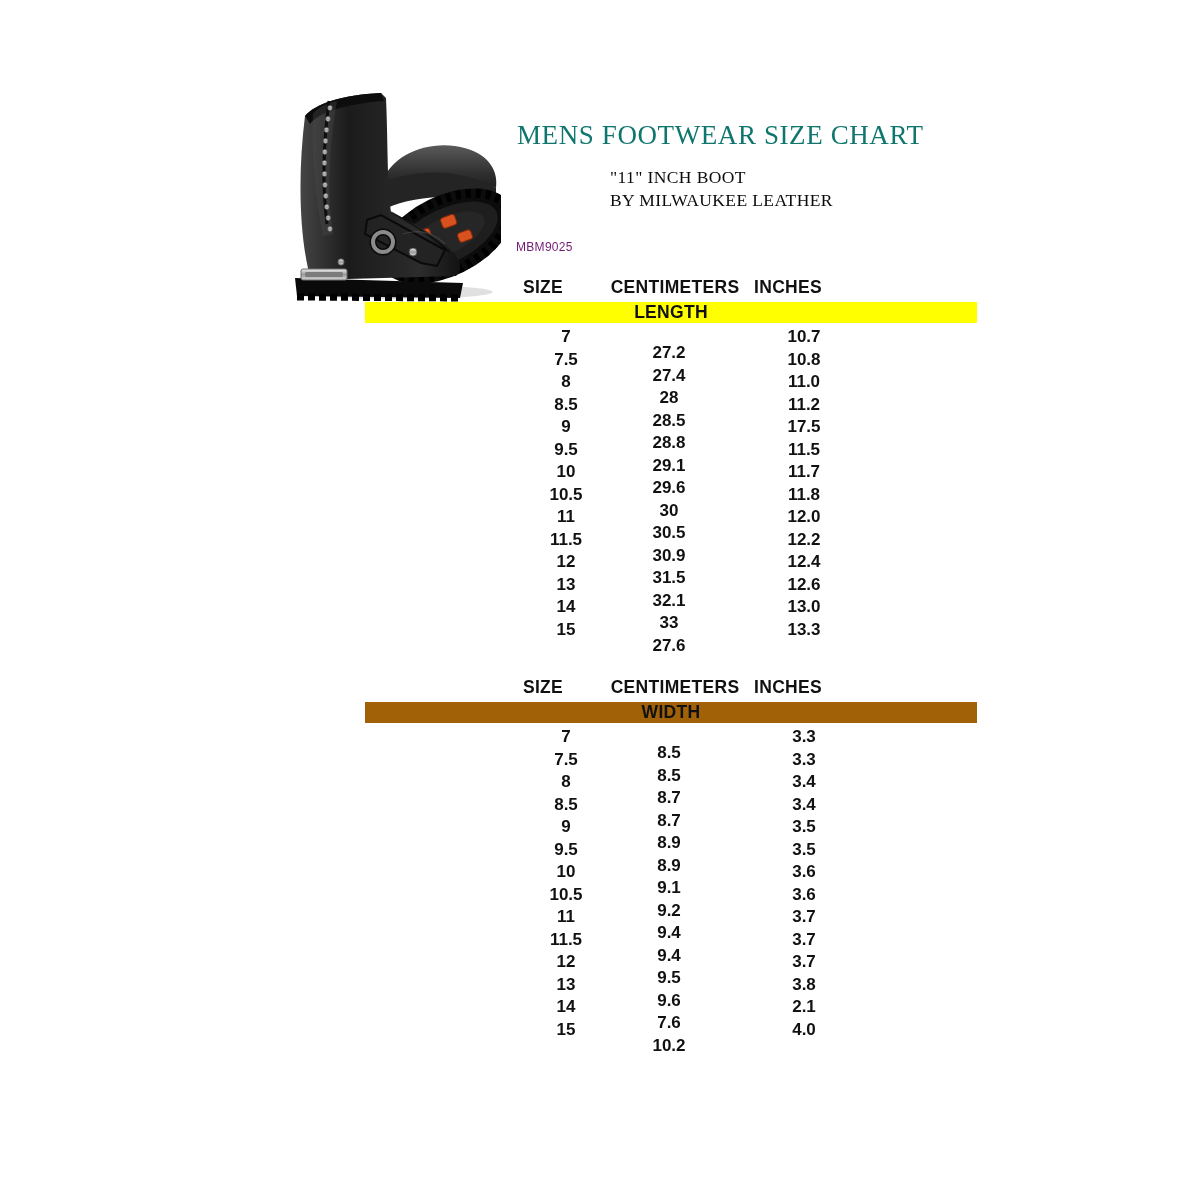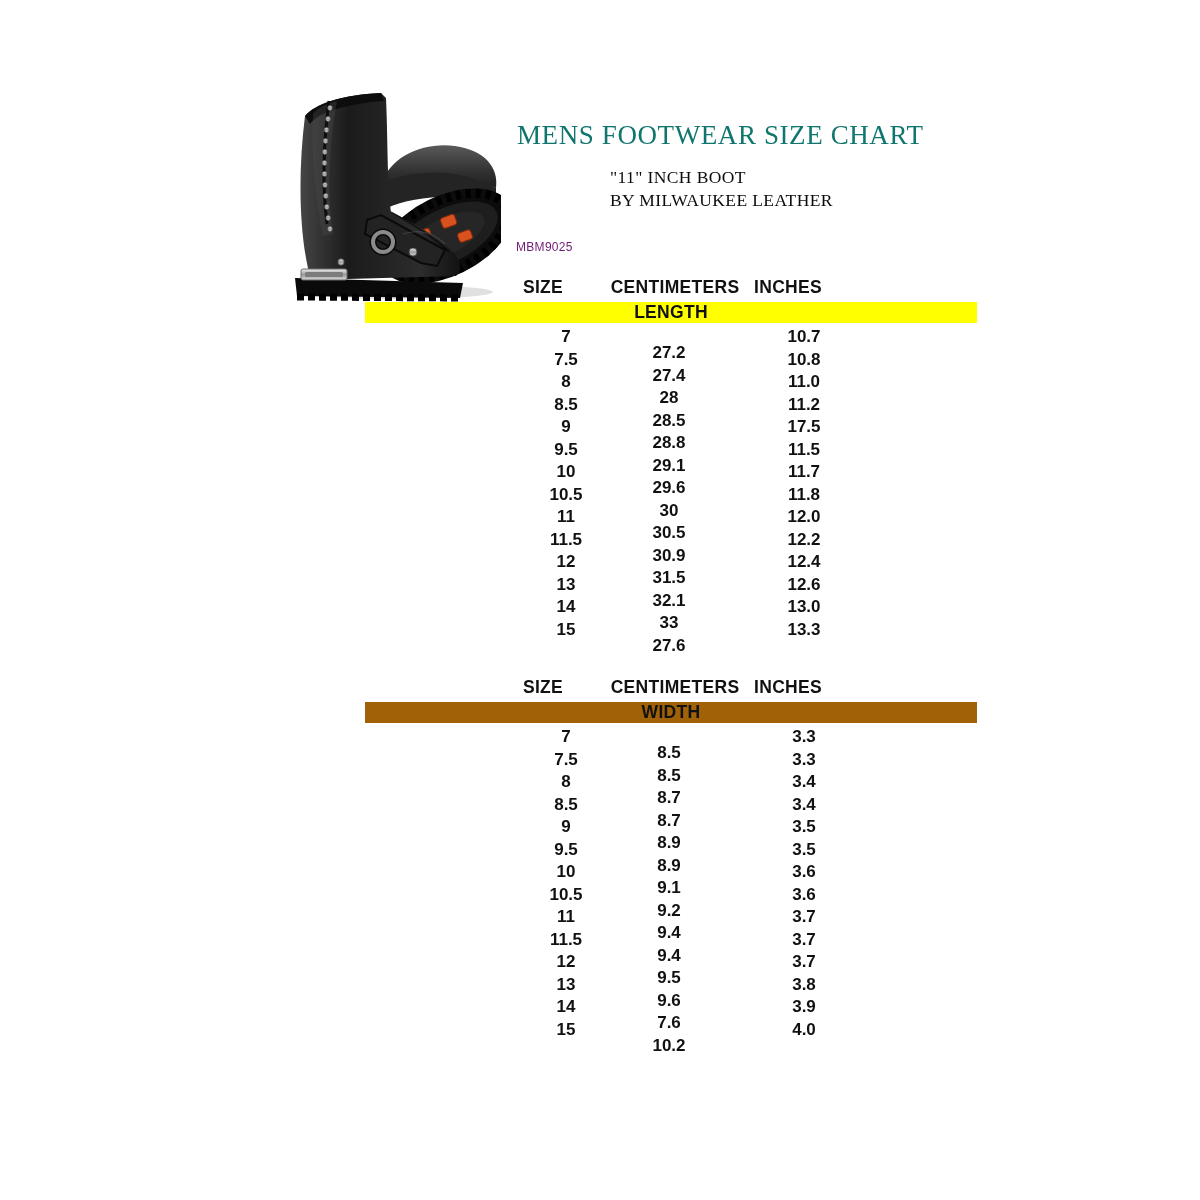--- a/index.html
+++ b/index.html
@@ -300,21 +300,21 @@
 
   <div class="trow">
     <span class="c c1">13</span>
     <span class="c c2">9.6</span>
     <span class="c c3">3.8</span>
   </div>
 
   <div class="trow">
     <span class="c c1">14</span>
     <span class="c c2">7.6</span>
-    <span class="c c3">3.9</span>
+    <span class="c c3">2.1</span>
   </div>
 
   <div class="trow">
     <span class="c c1">15</span>
     <span class="c c2">10.2</span>
     <span class="c c3">4.0</span>
   </div>
 </div>
   </section>
 

